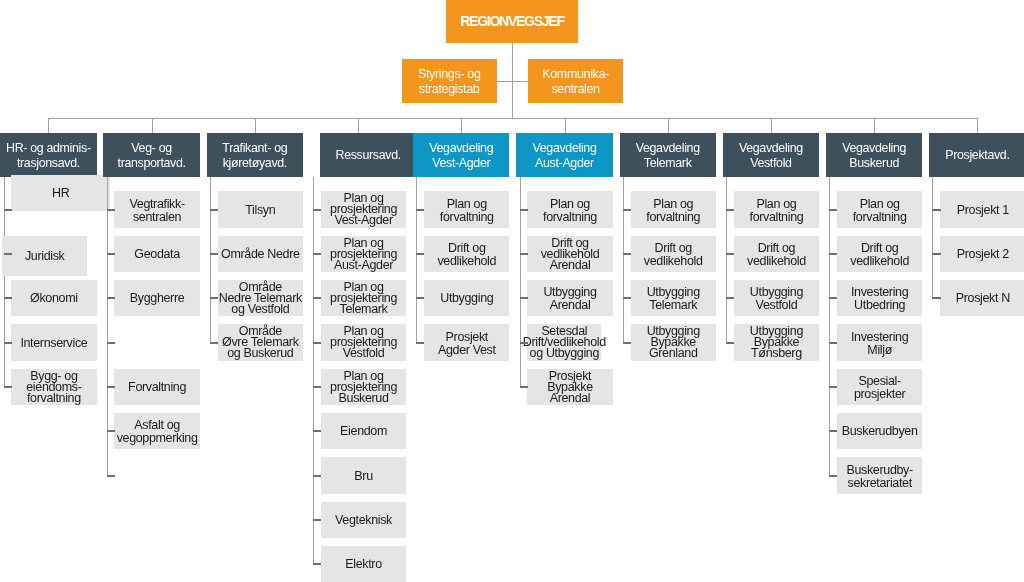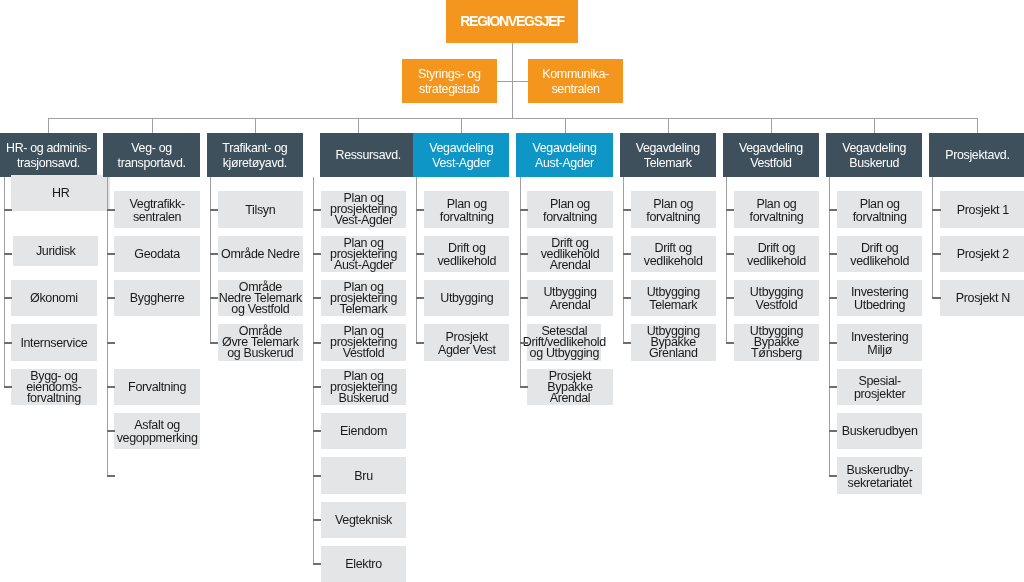--- a/index.html
+++ b/index.html
@@ -60,21 +60,21 @@
   <div class="vline" style="left:48.40px;top:118.0px;width:1px;height:14.80px"></div>
   <div class="box head-box dark" style="left:0.20px;top:132.8px;width:96.4px;height:44.0px">
     <span>HR- og adminis-
 trasjonsavd.</span>
   </div>
   <div class="vline" style="left:3.50px;top:176.80px;width:1px;height:210.11px"></div>
   <div class="box sub-box l1" style="left:11.20px;top:175px;width:99px;height:36.3px">
     <span>HR</span>
   </div>
   <div class="stub" style="left:3.50px;top:209.15px;width:8.10px;height:1.7px"></div>
-  <div class="box sub-box l1" style="left:13px;top:235.74px;width:85.40px;height:30px">
+  <div class="box sub-box l1" style="left:2px;top:235.74px;width:85.40px;height:40px">
     <span>Juridisk</span>
   </div>
   <div class="stub" style="left:3.50px;top:253.15px;width:8.10px;height:1.7px"></div>
   <div class="box sub-box l1" style="left:11.20px;top:280.08px;width:85.40px;height:36.3px">
     <span>Økonomi</span>
   </div>
   <div class="stub" style="left:3.50px;top:297.15px;width:8.10px;height:1.7px"></div>
   <div class="box sub-box l1" style="left:11.20px;top:324.42px;width:85.40px;height:36.3px">
     <span>Internservice</span>
   </div>

